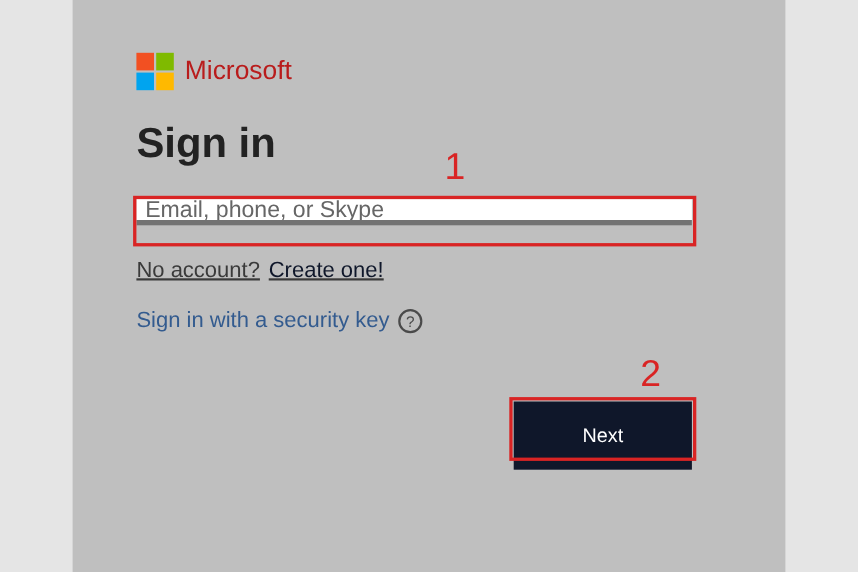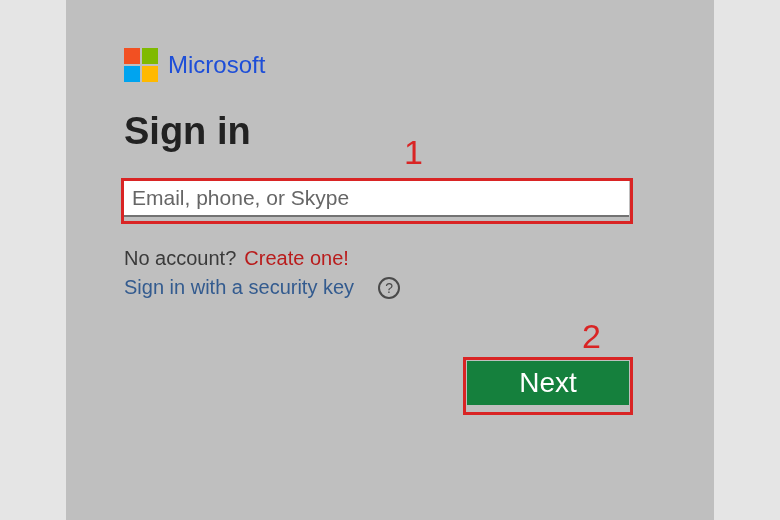--- a/index.html
+++ b/index.html
@@ -51,39 +51,39 @@
       grid-template-columns: 1fr 1fr;
       grid-template-rows: 1fr 1fr;
       gap: 2px;
     }
     .ms-logo .sq1 { background: #f25022; }
     .ms-logo .sq2 { background: #7fba00; }
     .ms-logo .sq3 { background: #00a4ef; }
     .ms-logo .sq4 { background: #ffb900; }
     .ms-text {
       font-size: 24px;
-      color: #1d4ed8;
+      color: #b91c1c;
       font-weight: 500;
     }
     .heading {
       font-size: 38px;
       font-weight: 600;
       color: #222;
       margin-bottom: 28px;
       margin-top: 10px;
     }
     .input-wrap {
       position: relative;
       margin-bottom: 30px;
     }
     .email-input {
       width: 505px;
-      height: 36px;
+      height: 24px;
       border: none;
-      border-bottom: 2px solid #737373;
+      border-bottom: 5px solid #737373;
       font-size: 21px;
       padding: 4px 8px;
       background: #fff;
       color: #6d28d9;
       outline: none;
     }
     .email-input::placeholder {
       color: #666;
     }
     .highlight-box {
@@ -107,37 +107,38 @@
       z-index: 6;
       pointer-events: none;
     }
     .ann-1 {
       top: -48px;
       left: 280px;
     }
     .line {
       font-size: 20px;
       color: #3a3a3a;
-      margin-bottom: 6px;
+      margin-bottom: 22px;
       display: flex;
       align-items: center;
       gap: 8px;
+      text-decoration: underline;
     }
     .link {
-      color: #b91c1c;
+      color: #0f172a;
       cursor: pointer;
     }
     .link-only {
       font-size: 20px;
       color: #335b8f;
       margin-bottom: 22px;
       cursor: pointer;
       display: inline-flex;
       align-items: center;
-      gap: 24px;
+      gap: 8px;
     }
     .help-icon {
       display: inline-flex;
       align-items: center;
       justify-content: center;
       width: 22px;
       height: 22px;
       border: 2px solid #4a4a4a;
       border-radius: 50%;
       font-size: 14px;
@@ -146,25 +147,25 @@
     }
     .button-row {
       display: flex;
       justify-content: flex-end;
       margin-top: 40px;
       position: relative;
       width: 505px;
     }
     .next-btn {
       width: 162px;
-      height: 44px;
-      background: #15803d;
+      height: 62px;
+      background: #0f172a;
       color: #fff;
       border: none;
-      font-size: 28px;
+      font-size: 18px;
       cursor: pointer;
       position: relative;
     }
     .highlight-2 {
       top: -4px;
       left: -4px;
       width: 170px;
       height: 58px;
     }
     .btn-wrap {

